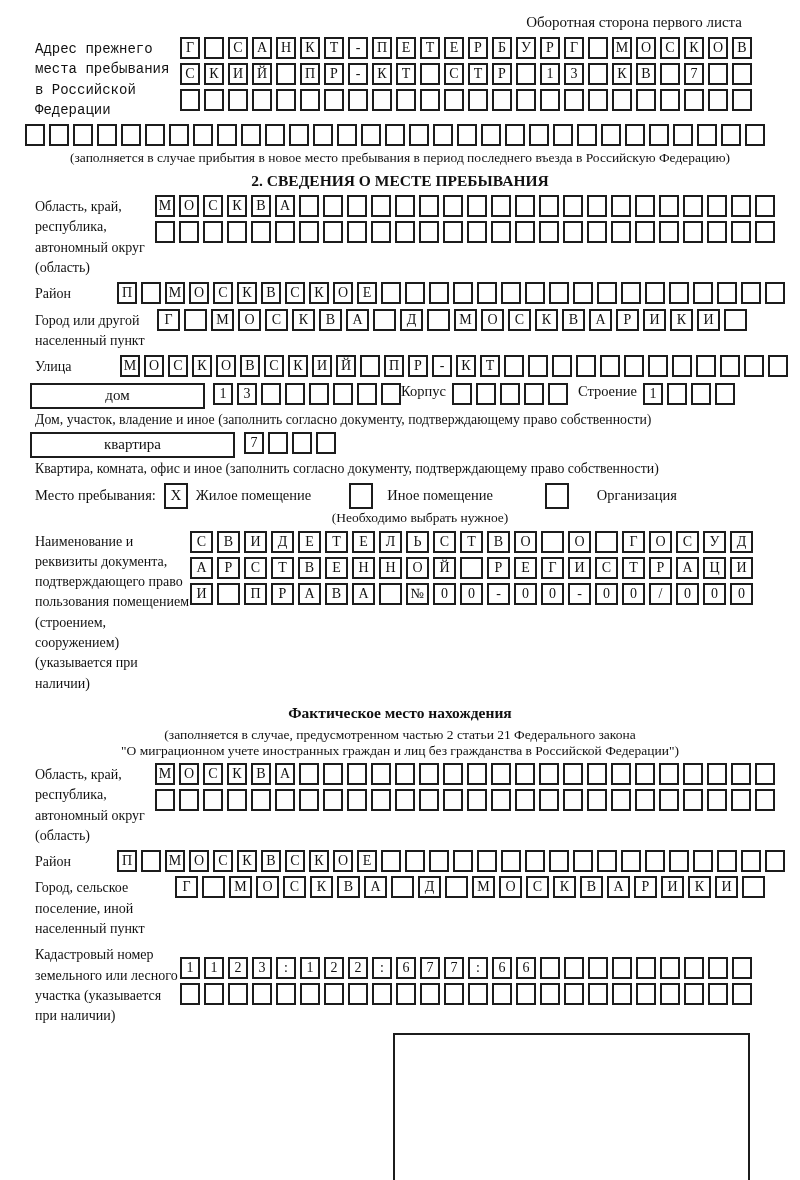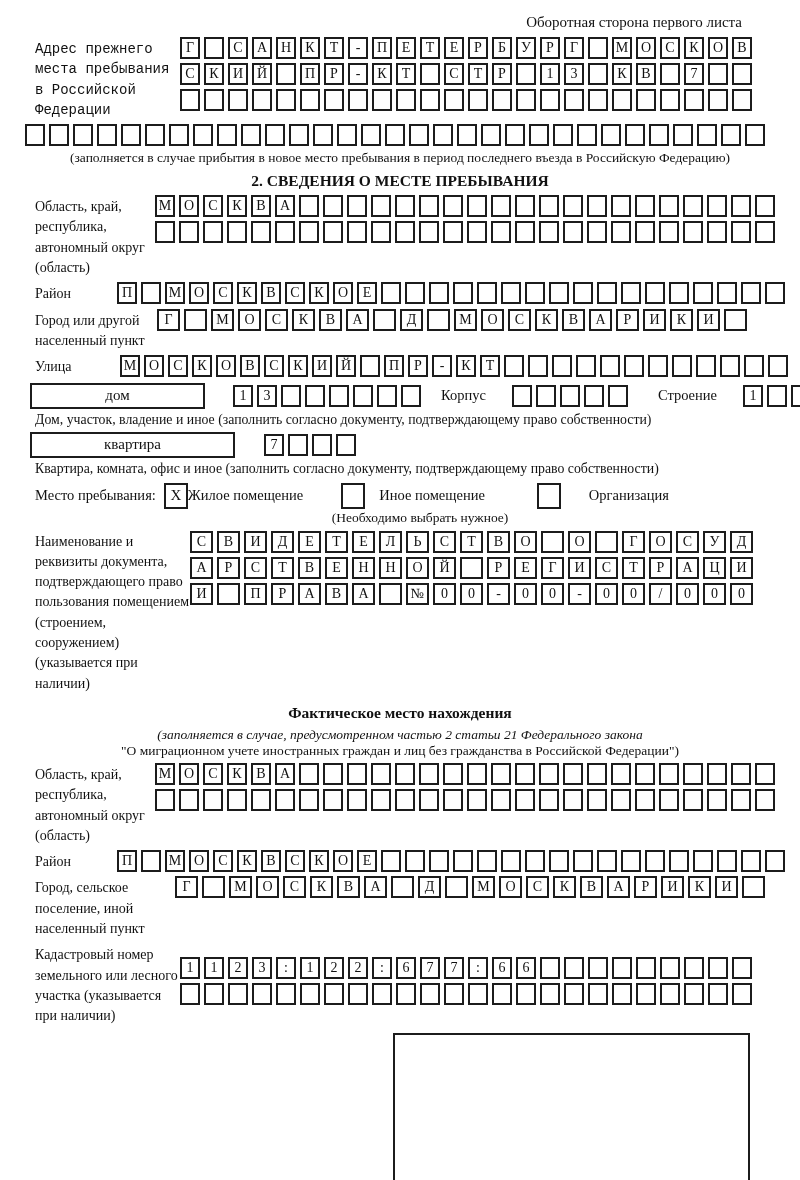--- a/index.html
+++ b/index.html
@@ -25,21 +25,21 @@
   .cells.wide .cell { width:23px; }
 
   .caption-center { text-align:center; font-size:13.5px; margin-top:4px; }
   .caption-left { font-size:13.8px; margin:3px 0 4px 35px; }
   .sec-title { text-align:center; font-size:15.5px; font-weight:bold; margin:6px 0 5px 0; }
 
   .boxfield {
     border:2px solid #1c1c1c; height:26px; display:flex;
     align-items:center; justify-content:center; font-size:15px; flex:none;
   }
-  .inline-row { display:flex; align-items:center; margin-left:30px; margin-top:5px;gap:20px; }
+  .inline-row { display:flex; margin-left:30px; margin-top:5px; }
   .mini-label { font-size:14.5px; }
 
   .chk {
     width:24px; height:26px; border:2px solid #1c1c1c; flex:none;
     display:flex; align-items:center; justify-content:center; font-size:15px;
   }
   .stay-row { display:flex; align-items:center; margin-left:35px; margin-top:6px; font-size:14.5px; }
 
   .confirm-wrap { margin-left:393px; width:392px; margin-top:6px; }
   .confirm-box { width:357px; height:172px; border:2px solid #1c1c1c; }.mt4{margin-top:4px}.mt6{margin-top:6px}
@@ -366,21 +366,21 @@
         <span class="cell"></span>
         <span class="cell"></span>
         <span class="cell"></span>
       </div>
   </div>
   <div class="caption-left">Квартира, комната, офис и иное (заполнить согласно документу, подтверждающему право собственности)</div>
 
   <div class="stay-row">
     <span>Место пребывания:</span>
     <span class="chk" style="margin-left:8px;">X</span>
-    <span style="">Жилое помещение</span>
+    <span style="margin-left:8px;">Жилое помещение</span>
     <span class="chk" style="margin-left:38px;"></span>
     <span style="margin-left:14px;">Иное помещение</span>
     <span class="chk" style="margin-left:52px;"></span>
     <span style="margin-left:28px;">Организация</span>
   </div>
   <div class="caption-center" style="margin-top:1px; padding-left:40px;">(Необходимо выбрать нужное)</div>
 
   <div class="frow mt4">
     <div class="flabel" style="width:155px;font-family:Liberation Serif, serif;">Наименование и реквизиты документа, подтверждающего право пользования помещением (строением, сооружением) (указывается при наличии)</div>
     <div class="stack" style="padding-top:1px;">
@@ -450,21 +450,21 @@
           <span class="cell">0</span>
           <span class="cell">/</span>
           <span class="cell">0</span>
           <span class="cell">0</span>
           <span class="cell">0</span>
         </div>
     </div>
   </div>
 
   <div class="sec-title" style="margin-top:10px;">Фактическое место нахождения</div>
-  <div class="caption-center" style="margin-top:0;font-style:italic;">(заполняется в случае, предусмотренном частью 2 статьи 21 Федерального закона</div>
+  <div class="caption-center" style="margin-top:0;">(заполняется в случае, предусмотренном частью 2 статьи 21 Федерального закона</div>
   <div class="caption-center" style="margin-top:0;">"О миграционном учете иностранных граждан и лиц без гражданства в Российской Федерации")</div>
 
   <div class="frow mt4">
     <div class="flabel" style="width:120px;">Область, край, республика, автономный округ (область)</div>
     <div class="stack">
       <div class="cells">
           <span class="cell">М</span>
           <span class="cell">О</span>
           <span class="cell">С</span>
           <span class="cell">К</span>

